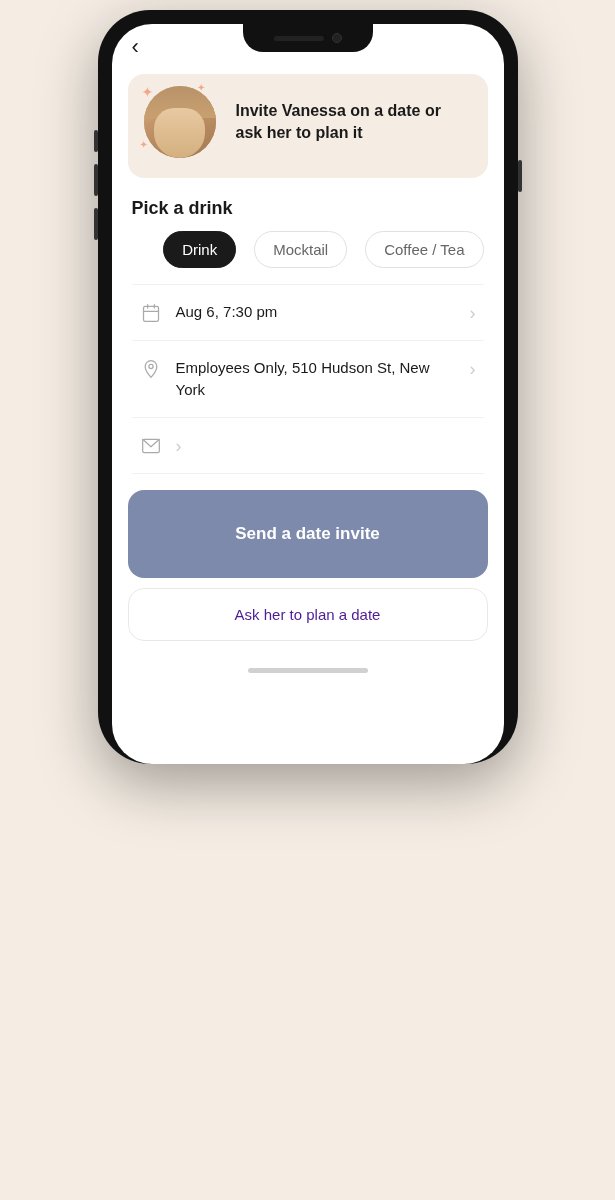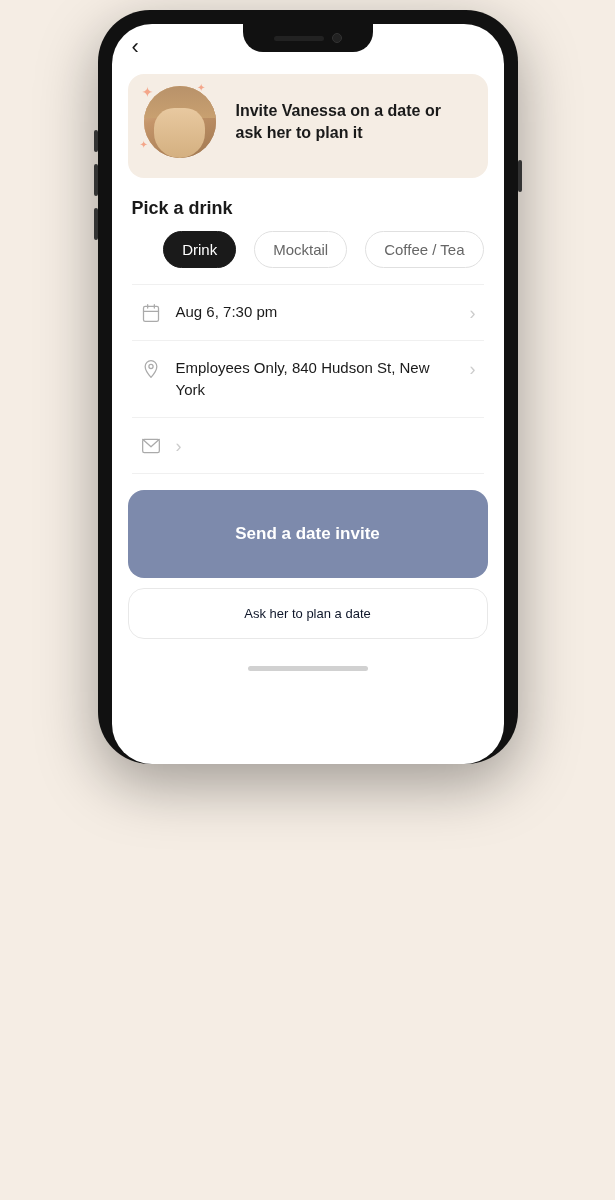--- a/index.html
+++ b/index.html
@@ -318,25 +318,25 @@
       border-radius: 16px;
       padding: 34px;
       font-size: 17px;
       font-weight: 600;
       cursor: pointer;
       text-align: center;
     }
     .btn-secondary {
       width: 100%;
       background: #fff;
-      color: #0f172a;
+      color: #4c1d95;
       border: 1.5px solid #e8e8e8;
       border-radius: 16px;
       padding: 17px;
-      font-size: 13px;
+      font-size: 15px;
       font-weight: 500;
       cursor: pointer;
       text-align: center;
     }
 
     
     .phone-bottom {
       height: 28px;
       background: #fff;
       display: flex;
@@ -454,21 +454,21 @@
           <div class="divider"></div>
 
           
           <div class="list-item">
             <div class="list-icon">
               <svg viewBox="0 0 24 24" stroke-linecap="round" stroke-linejoin="round">
                 <path d="M12 2C8.13 2 5 5.13 5 9c0 5.25 7 13 7 13s7-7.75 7-13c0-3.87-3.13-7-7-7z"></path>
                 <circle cx="12" cy="9" r="2.5"></circle>
               </svg>
             </div>
-            <div class="list-text">Employees Only, 840 Hudson St, New York</div>
+            <div class="list-text">Employees Only, 510 Hudson St, New York</div>
             <div class="list-chevron">›</div>
           </div>
 
           <div class="divider"></div>
 
           
           <div class="list-item">
             <div class="list-icon">
               <svg viewBox="0 0 24 24" stroke-linecap="round" stroke-linejoin="round">
                 <rect x="2" y="4" width="20" height="16" rx="2"></rect>

